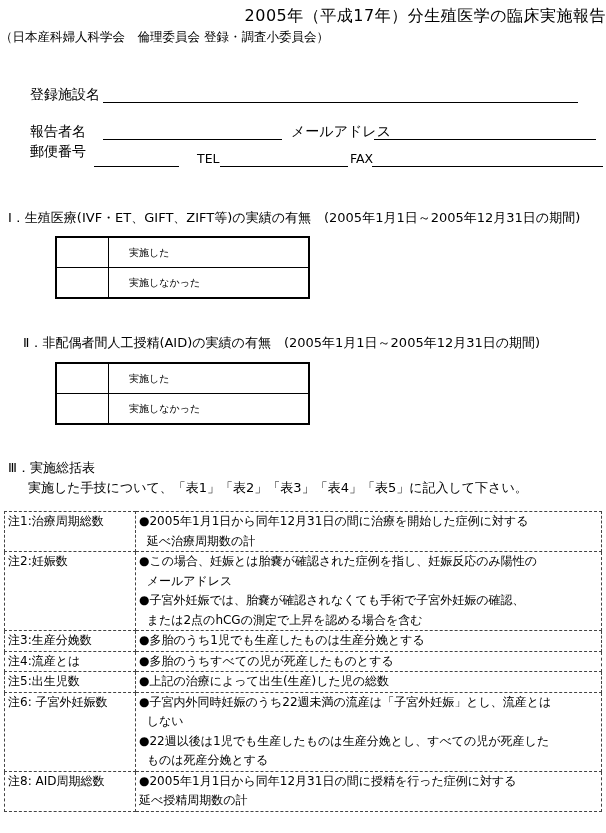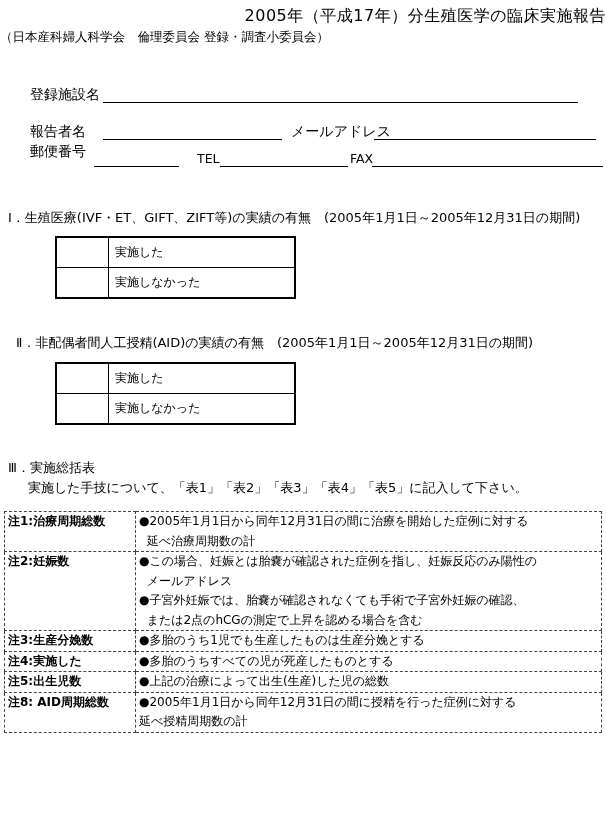--- a/index.html
+++ b/index.html
@@ -29,36 +29,36 @@
     height: 15px;
   }
   .heading { font-size: 13px; white-space: pre; margin-top: 8px; }
   table.check {
     position: absolute;
     border-collapse: collapse;
     border: 2px solid #000;
   }
   table.check td { border: 1px solid #000; height: 27px; }
   table.check td.chk { width: 49px; }
-  table.check td.opt { width: 178px; font-size: 12px; padding-left: 6px; }
+  table.check td.opt { width: 178px; font-size: 10px; padding-left: 20px; }
   table.notes {
     position: absolute;
     left: 4px; top: 511px;
     width: 598px;
     border-collapse: collapse;
     table-layout: fixed;
     font-size: 12px;
   }
   table.notes td {
     border: 1px dashed #444;
     vertical-align: top;
     padding: 0 2px 0 3px;
     line-height: 19.5px;
   }
-  table.notes td.term { width: 125px; font-weight: bold; }
+  table.notes td.term { width: 125px; }
   .note-line { white-space: pre; overflow: hidden; }
 </style>
 </head>
 <body>
 
 <div class="page">
 
   <div class="abs title">2005年（平成17年）分生殖医学の臨床実施報告</div>
   <div class="abs subtitle">（日本産科婦人科学会　倫理委員会 登録・調査小委員会）</div>
 
@@ -84,21 +84,21 @@
       <td class="chk"></td>
       <td class="opt">実施した</td>
     </tr>
     <tr>
       <td class="chk"></td>
       <td class="opt">実施しなかった</td>
     </tr>
   </tbody>
     </table>
 
-  <div class="abs heading" style="left:16px; top:326px;text-align:center;">Ⅱ．非配偶者間人工授精(AID)の実績の有無　(2005年1月1日～2005年12月31日の期間)</div>
+  <div class="abs heading" style="left:23px; top:326px;text-align:center;">Ⅱ．非配偶者間人工授精(AID)の実績の有無　(2005年1月1日～2005年12月31日の期間)</div>
   <table class="check" style="left:55px; top:362px;">
     <tbody>
         <tr>
       <td class="chk"></td>
       <td class="opt">実施した</td>
     </tr>
     <tr>
       <td class="chk"></td>
       <td class="opt">実施しなかった</td>
     </tr>
@@ -126,29 +126,38 @@
             <div class="note-line">  または2点のhCGの測定で上昇を認める場合を含む</div>
           </td>
     </tr>
     <tr>
       <td class="term">注3:生産分娩数</td>
       <td class="desc">
             <div class="note-line">●多胎のうち1児でも生産したものは生産分娩とする</div>
           </td>
     </tr>
     <tr>
-      <td class="term">注4:実施した</td>
+      <td class="term">注4:流産とは</td>
       <td class="desc">
             <div class="note-line">●多胎のうちすべての児が死産したものとする</div>
           </td>
     </tr>
     <tr>
       <td class="term">注5:出生児数</td>
       <td class="desc">
             <div class="note-line">●上記の治療によって出生(生産)した児の総数</div>
+          </td>
+    </tr>
+    <tr>
+      <td class="term">注6: 子宮外妊娠数</td>
+      <td class="desc">
+            <div class="note-line">●子宮内外同時妊娠のうち22週未満の流産は「子宮外妊娠」とし、流産とは</div>
+            <div class="note-line">  しない</div>
+            <div class="note-line">●22週以後は1児でも生産したものは生産分娩とし、すべての児が死産した</div>
+            <div class="note-line">  ものは死産分娩とする</div>
           </td>
     </tr>
     <tr>
       <td class="term">注8: AID周期総数</td>
       <td class="desc">
             <div class="note-line">●2005年1月1日から同年12月31日の間に授精を行った症例に対する</div>
             <div class="note-line">延べ授精周期数の計</div>
           </td>
     </tr>
   </tbody>

